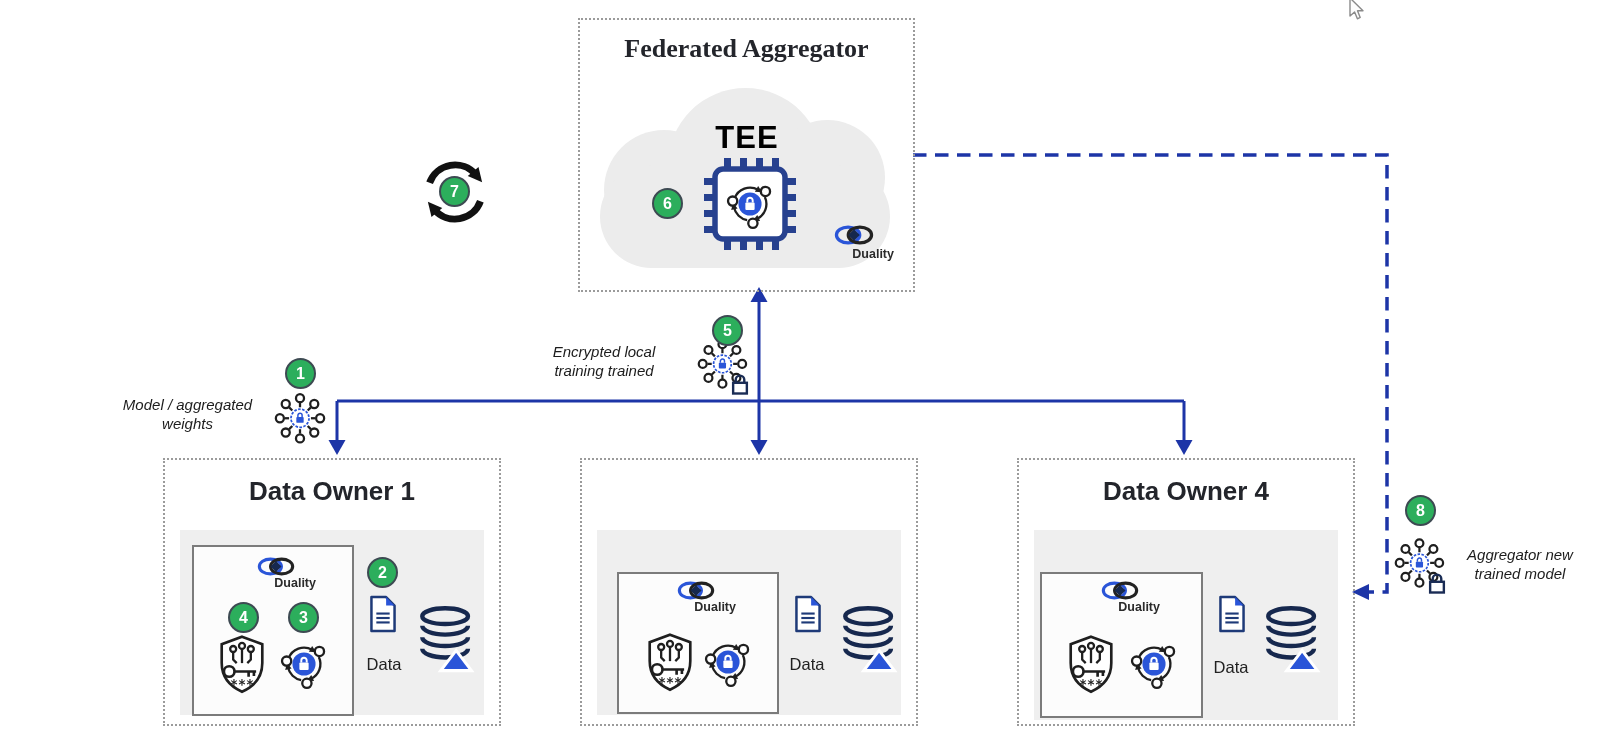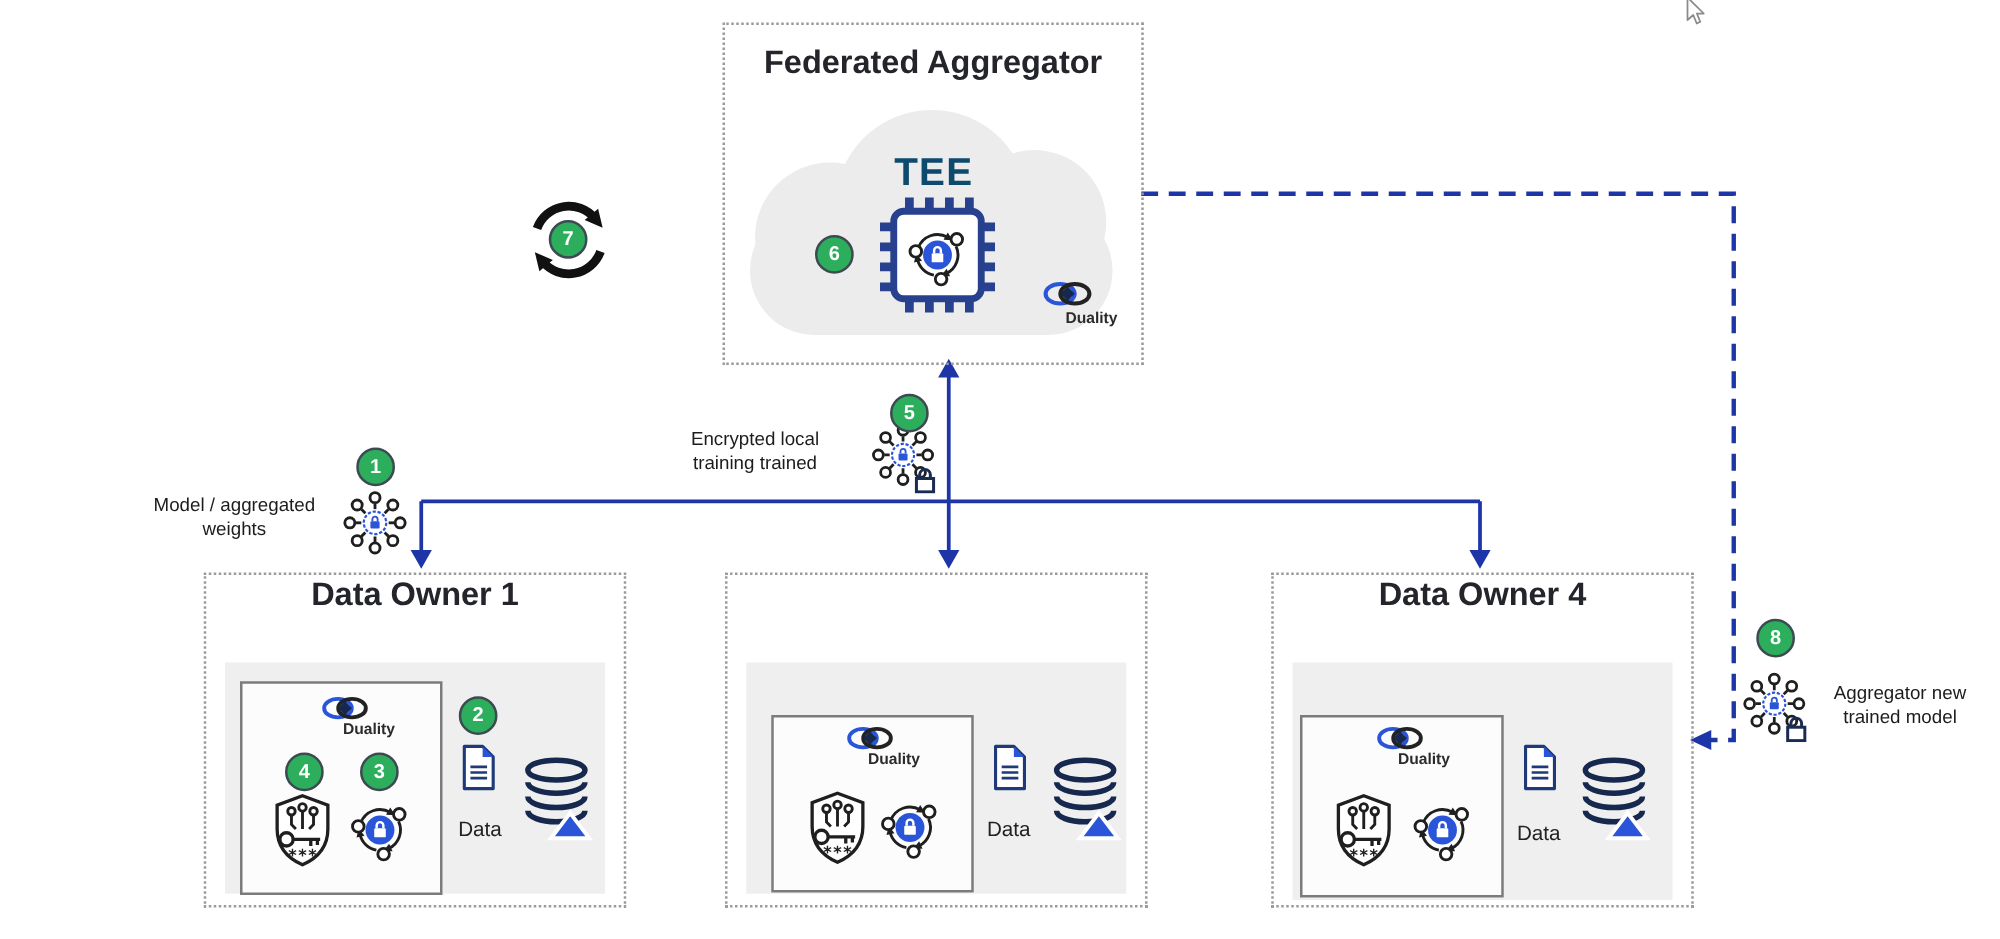--- a/index.html
+++ b/index.html
@@ -1,29 +1,29 @@
 <!DOCTYPE html>
 <html><head>
 <meta charset="utf-8">
 <style>
   html,body{margin:0;padding:0;background:#fff;}
   body{font-family:"Liberation Sans",sans-serif;}
   .stage{position:relative;width:1600px;height:751px;background:#ffffff;overflow:hidden;}
   .cloud-part{position:absolute;background:#ececec;border-radius:50%;z-index:1;}
   .cloud-base{position:absolute;background:#ececec;border-radius:52px;z-index:1;}
   .agg-box{position:absolute;left:578px;top:18px;width:333px;height:270px;border:2px dotted #9b9b9b;z-index:3;}
-  .agg-title{position:absolute;top:14px;left:0;width:100%;text-align:center;font-size:26px;font-weight:bold;color:#23252b;}
-  .tee{position:absolute;left:117px;top:100px;width:100px;text-align:center;font-size:31px;font-weight:bold;color:#0c4a6e;letter-spacing:1px;}
+  .agg-title{position:absolute;top:14px;left:0;width:100%;text-align:center;font-size:26px;font-weight:bold;color:#23252b;font-family:Liberation Serif, serif;}
+  .tee{position:absolute;left:117px;top:100px;width:100px;text-align:center;font-size:31px;font-weight:bold;color:#000000;letter-spacing:1px;}
   .owner-box{position:absolute;top:458px;width:334px;height:264px;border:2px dotted #9b9b9b;z-index:3;}
-  .owner-title{position:absolute;top:0;left:0;width:100%;text-align:center;font-size:26px;font-weight:bold;color:#23252b;}
+  .owner-title{position:absolute;top:16px;left:0;width:100%;text-align:center;font-size:26px;font-weight:bold;color:#23252b;}
   .panel{position:absolute;background:#efefef;}
   .inner-box{position:absolute;border:2px solid #7b7b7b;background:#fcfcfc;}
   .badge{position:absolute;width:27px;height:27px;border:2.5px solid #3d4a52;border-radius:50%;background:#2cae5c;color:#fff;font-size:16px;font-weight:bold;line-height:27px;text-align:center;z-index:6;}
   .ic{position:absolute;z-index:4;}
-  .lbl{position:absolute;font-size:15px;line-height:18.5px;color:#1c1c1c;text-align:center;z-index:3;}
+  .lbl{position:absolute;font-size:15px;line-height:18.5px;color:#1c1c1c;text-align:center;z-index:3;font-style:italic;}
   .duality-text{position:absolute;font-size:12.5px;font-weight:600;color:#2b2b2b;text-align:right;z-index:4;}
   .data-lbl{position:absolute;font-size:16.5px;color:#222;text-align:center;z-index:4;}
   .overlay{position:absolute;left:0;top:0;z-index:2;}
 </style>
 </head>
 <body>
 
 <svg width="0" height="0" style="position:absolute" aria-hidden="true">
 <defs>
   <symbol id="sym-hub" viewBox="0 0 64 64">

